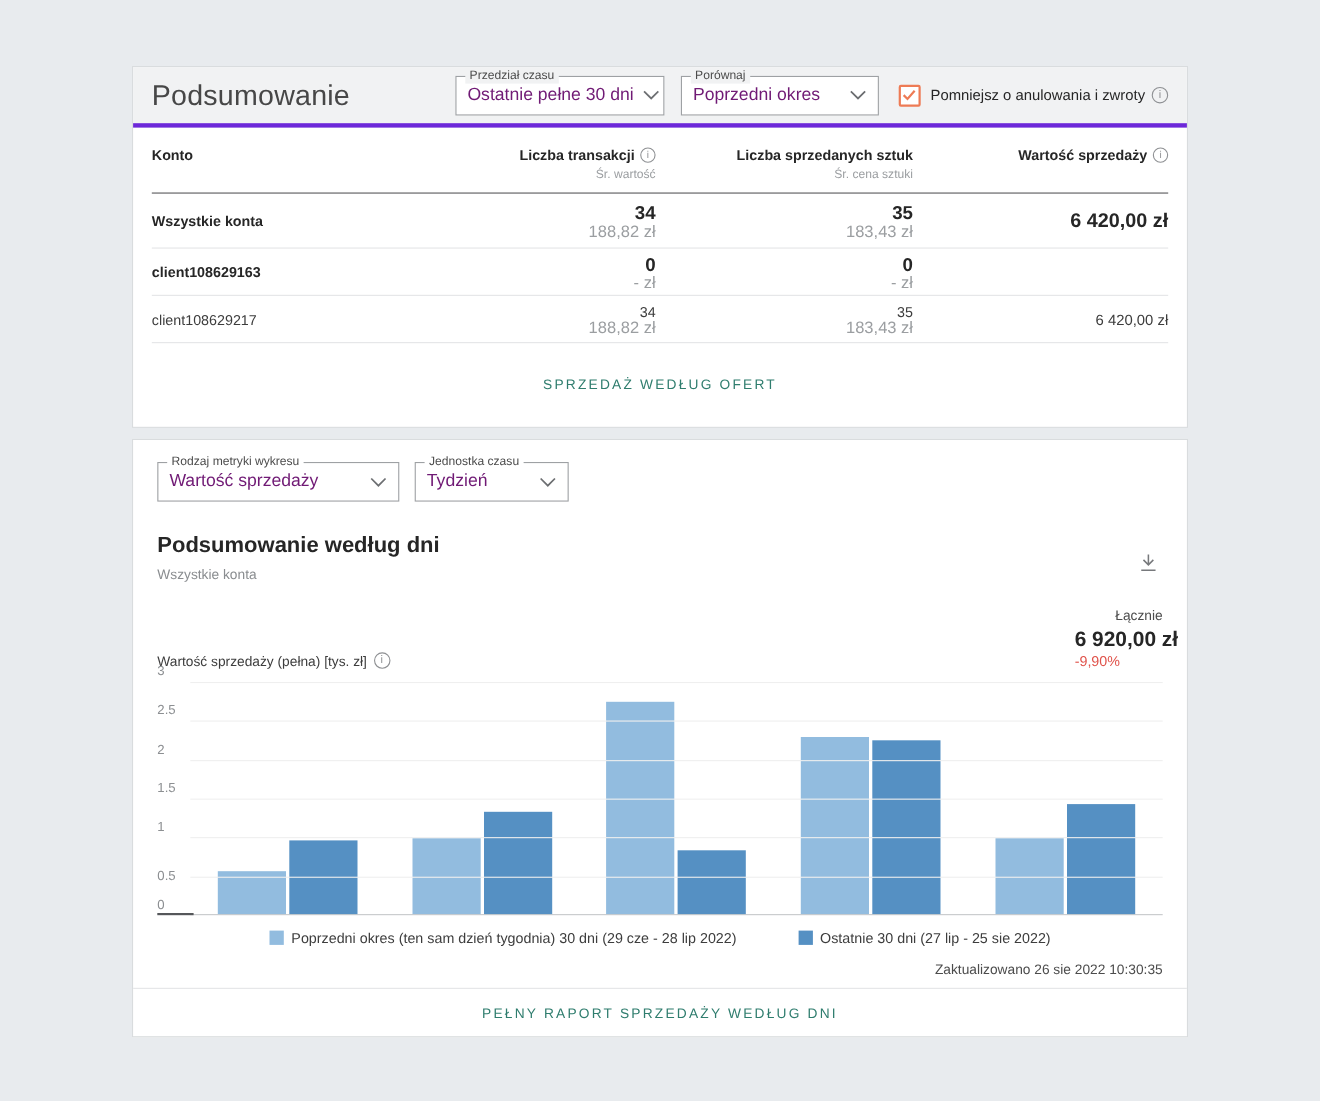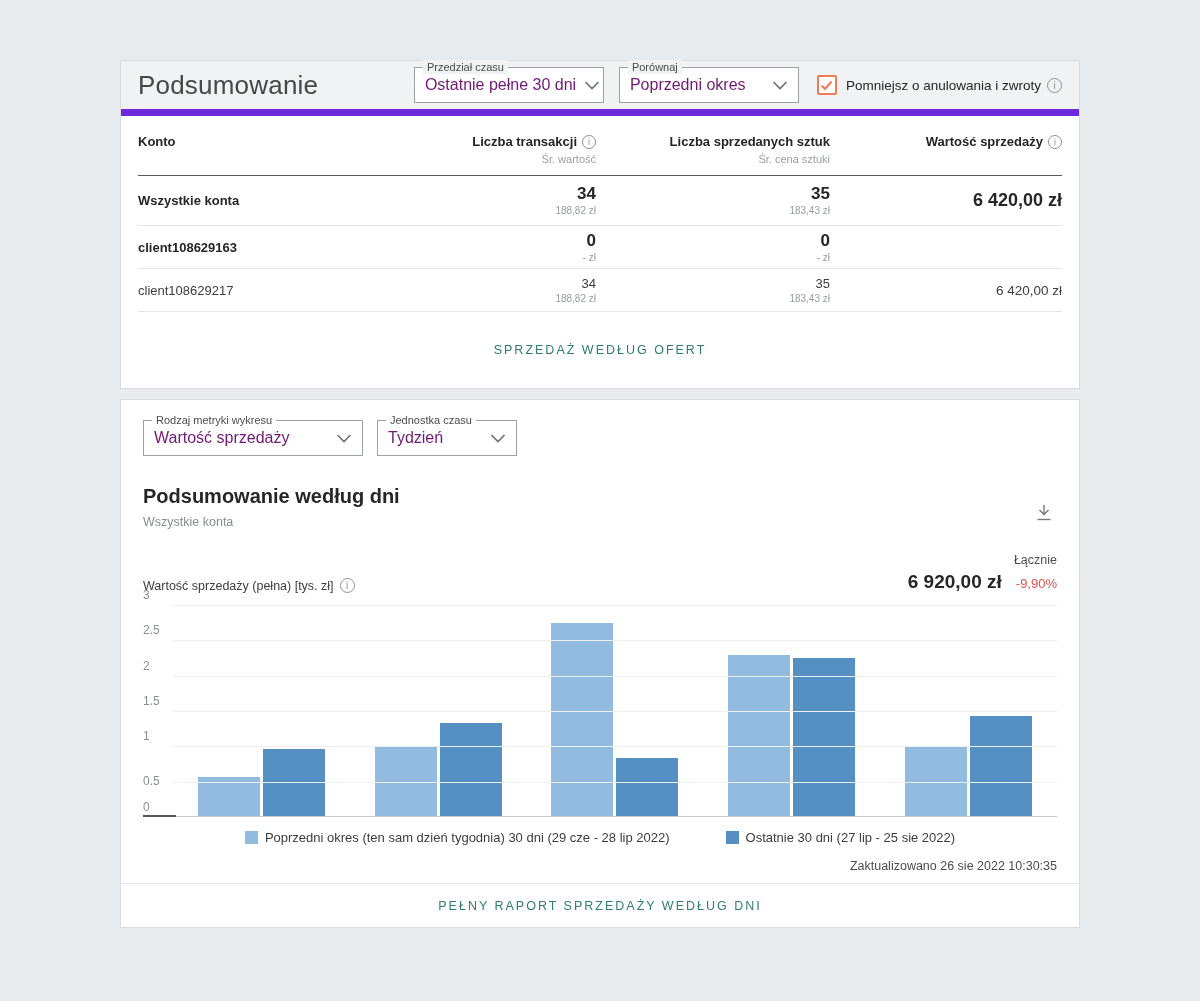--- a/index.html
+++ b/index.html
@@ -14,21 +14,21 @@
   .card {
     width:960px; margin-left:120px; background:#fff;
     border:1px solid #d9dcde;
   }
   .card-top { margin-top:60px; }
   .card-bottom { margin-top:10px; }
 
   
   .band {
     background:#f1f2f3; height:55px; display:flex; align-items:center;
-    padding:0 17px; border-bottom:7px solid #6d28d9;
+    padding:0 17px; border-bottom:4px solid #6d28d9;
   }
   .page-title { font-size:26px; font-weight:400; color:#474747; flex:1; letter-spacing:.2px; }
 
   .select {
     position:relative; height:36px; background:#fff;
     border:1px solid #9ea1a4; display:flex; align-items:center;
     padding:0 10px; cursor:pointer;
   }
   .select .sel-label {
     position:absolute; top:-8px; left:8px; font-size:11px; color:#4c4c4c;
@@ -74,21 +74,21 @@
   }
   .th-info::before { content:"i"; }
 
   .trow.data { border-bottom:1px solid #e4e5e7; }
   .r-tall { height:50px; }
   .r-mid  { height:43px; }
   .acct-bold { font-size:13px; font-weight:700; color:#262626; }
   .acct-norm { font-size:13px; font-weight:400; color:#3d3d3d; }
   .num-big { font-size:17px; font-weight:700; color:#262626; line-height:19px; }
   .num-sm  { font-size:13px; font-weight:400; color:#3d3d3d; line-height:15px; }
-  .num-sub { font-size:10px; color:#9b9ea1; line-height:13px; margin-top:1px; }
+  .num-sub { font-size:15px; color:#9b9ea1; line-height:13px; margin-top:1px; }
   .sales-big { font-size:18px; font-weight:700; color:#262626; }
   .sales-sm  { font-size:13.5px; font-weight:400; color:#3d3d3d; }
 
   .link-row { height:76px; display:flex; align-items:center; justify-content:center; }
   .teal-link {
     font-size:12.5px; letter-spacing:2px; color:#2f7d6e; text-decoration:none;
     cursor:pointer; white-space:nowrap;
   }
 
   
@@ -99,21 +99,21 @@
 
   .chart-head { display:flex; justify-content:space-between; align-items:flex-end; }
   .chart-title { font-size:20px; font-weight:700; color:#262626; }
   .chart-subtitle { font-size:12.5px; color:#8a8d90; margin-top:7px; }
   .dl-btn { cursor:pointer; padding:2px; }
 
   .totals-row { display:flex; justify-content:space-between; align-items:flex-end; margin-top:24px; }
   .axis-label-wrap { font-size:12.5px; color:#3d3d3d; display:flex; align-items:center; }
   .total-block { display:flex; flex-direction:column; align-items:flex-end; }
   .total-label { font-size:12.5px; color:#4c4c4c; }
-  .total-line { display:flex; align-items:baseline; margin-top:4px; }
+  .total-line { display:flex; align-items:baseline; margin-top:4px;flex-direction:column; }
   .total-value { font-size:19px; font-weight:700; color:#262626; }
   .total-change { font-size:13px; margin-left:14px; }
 
   
   .plot-wrap { margin-top:12px; position:relative; }
   .plot { position:relative; height:212px; }
   .gridline { position:absolute; left:30px; right:0; height:1px; background:#efefef; }
   .ytick { position:absolute; left:0; font-size:12px; color:#8c8f92; }
   .baseline { position:absolute; left:30px; right:0; bottom:0; height:1px; background:#c6c8ca; }
   .baseline-start { position:absolute; left:0; bottom:0; width:33px; height:2px; background:#55575a; }

